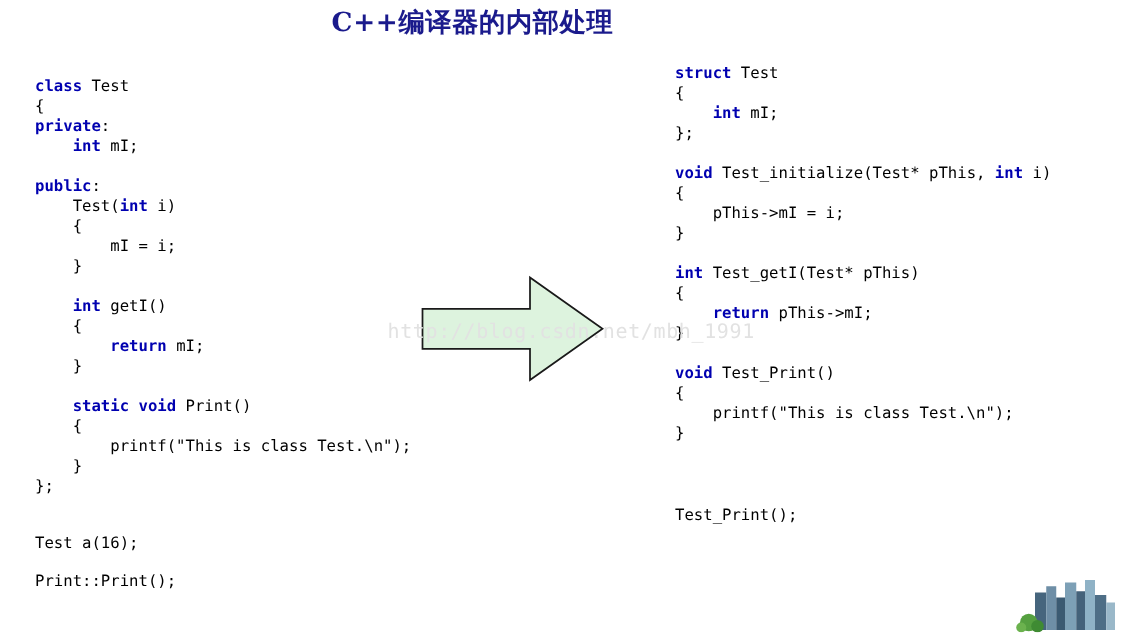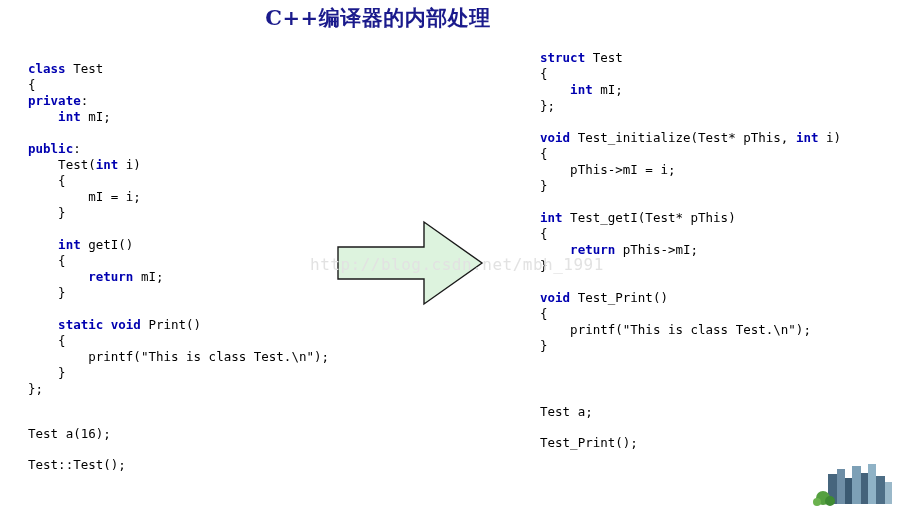--- a/index.html
+++ b/index.html
@@ -92,25 +92,25 @@
 </style>
 </head>
 <body>
 
 <div id="slide" style="background: rgb(255, 255, 255);">
 
   <div id="title" style="color: rgb(26, 26, 140);">C++编译器的内部处理</div>
 
   <pre id="code-left" class="code-col"><span class="ln"><span class="kw">class </span><span class="id">Test</span></span><span class="ln"><span class="id">{</span></span><span class="ln"><span class="kw">private</span><span class="id">:</span></span><span class="ln"><span class="id">    </span><span class="kw">int </span><span class="id">mI;</span></span><span class="ln">&nbsp;</span><span class="ln"><span class="kw">public</span><span class="id">:</span></span><span class="ln"><span class="id">    Test(</span><span class="kw">int </span><span class="id">i)</span></span><span class="ln"><span class="id">    {</span></span><span class="ln"><span class="id">        mI = i;</span></span><span class="ln"><span class="id">    }</span></span><span class="ln">&nbsp;</span><span class="ln"><span class="id">    </span><span class="kw">int </span><span class="id">getI()</span></span><span class="ln"><span class="id">    {</span></span><span class="ln"><span class="id">        </span><span class="kw">return </span><span class="id">mI;</span></span><span class="ln"><span class="id">    }</span></span><span class="ln">&nbsp;</span><span class="ln"><span class="id">    </span><span class="kw">static void </span><span class="id">Print()</span></span><span class="ln"><span class="id">    {</span></span><span class="ln"><span class="id">        printf("This is class Test.\n");</span></span><span class="ln"><span class="id">    }</span></span><span class="ln"><span class="id">};</span></span></pre>
 
-  <pre id="code-left-tail" class="code-col tail"><span class="ln"><span class="id">Test a(16);</span></span><span class="ln"><span class="id">Test::Test();</span></span></pre>
+  <pre id="code-left-tail" class="code-col tail"><span class="ln"><span class="id">Test a(16);</span></span><span class="ln"><span class="id">Print::Print();</span></span></pre>
 
   <pre id="code-right" class="code-col"><span class="ln"><span class="kw">struct </span><span class="id">Test</span></span><span class="ln"><span class="id">{</span></span><span class="ln"><span class="id">    </span><span class="kw">int </span><span class="id">mI;</span></span><span class="ln"><span class="id">};</span></span><span class="ln">&nbsp;</span><span class="ln"><span class="kw">void </span><span class="id">Test_initialize(Test* pThis, </span><span class="kw">int </span><span class="id">i)</span></span><span class="ln"><span class="id">{</span></span><span class="ln"><span class="id">    pThis-&gt;mI = i;</span></span><span class="ln"><span class="id">}</span></span><span class="ln">&nbsp;</span><span class="ln"><span class="kw">int </span><span class="id">Test_getI(Test* pThis)</span></span><span class="ln"><span class="id">{</span></span><span class="ln"><span class="id">    </span><span class="kw">return </span><span class="id">pThis-&gt;mI;</span></span><span class="ln"><span class="id">}</span></span><span class="ln">&nbsp;</span><span class="ln"><span class="kw">void </span><span class="id">Test_Print()</span></span><span class="ln"><span class="id">{</span></span><span class="ln"><span class="id">    printf("This is class Test.\n");</span></span><span class="ln"><span class="id">}</span></span></pre>
 
-  <pre id="code-right-tail" class="code-col tail"><span class="ln"><span class="id">Test a;</span></span><span class="ln"><span class="id">Test_Print();</span></span></pre>
+  <pre id="code-right-tail" class="code-col tail"><span class="ln"><span class="id">Test_Print();</span></span></pre>
 
   <svg id="arrow" viewBox="0 0 148 86">
     <polygon id="arrow-shape" points="2,27 88,27 88,2 146,43 88,84 88,59 2,59" fill="#ddf3de" stroke="#1a1a1a" stroke-width="1.4"></polygon>
   </svg>
 
   <div id="watermark" style="color: rgb(226, 226, 226);">http://blog.csdn.net/mbh_1991</div>
 
   <svg id="skyline" viewBox="0 0 86 44">
     <g>
       <rect x="16" y="12" width="9" height="30" fill="#46657d"></rect>

